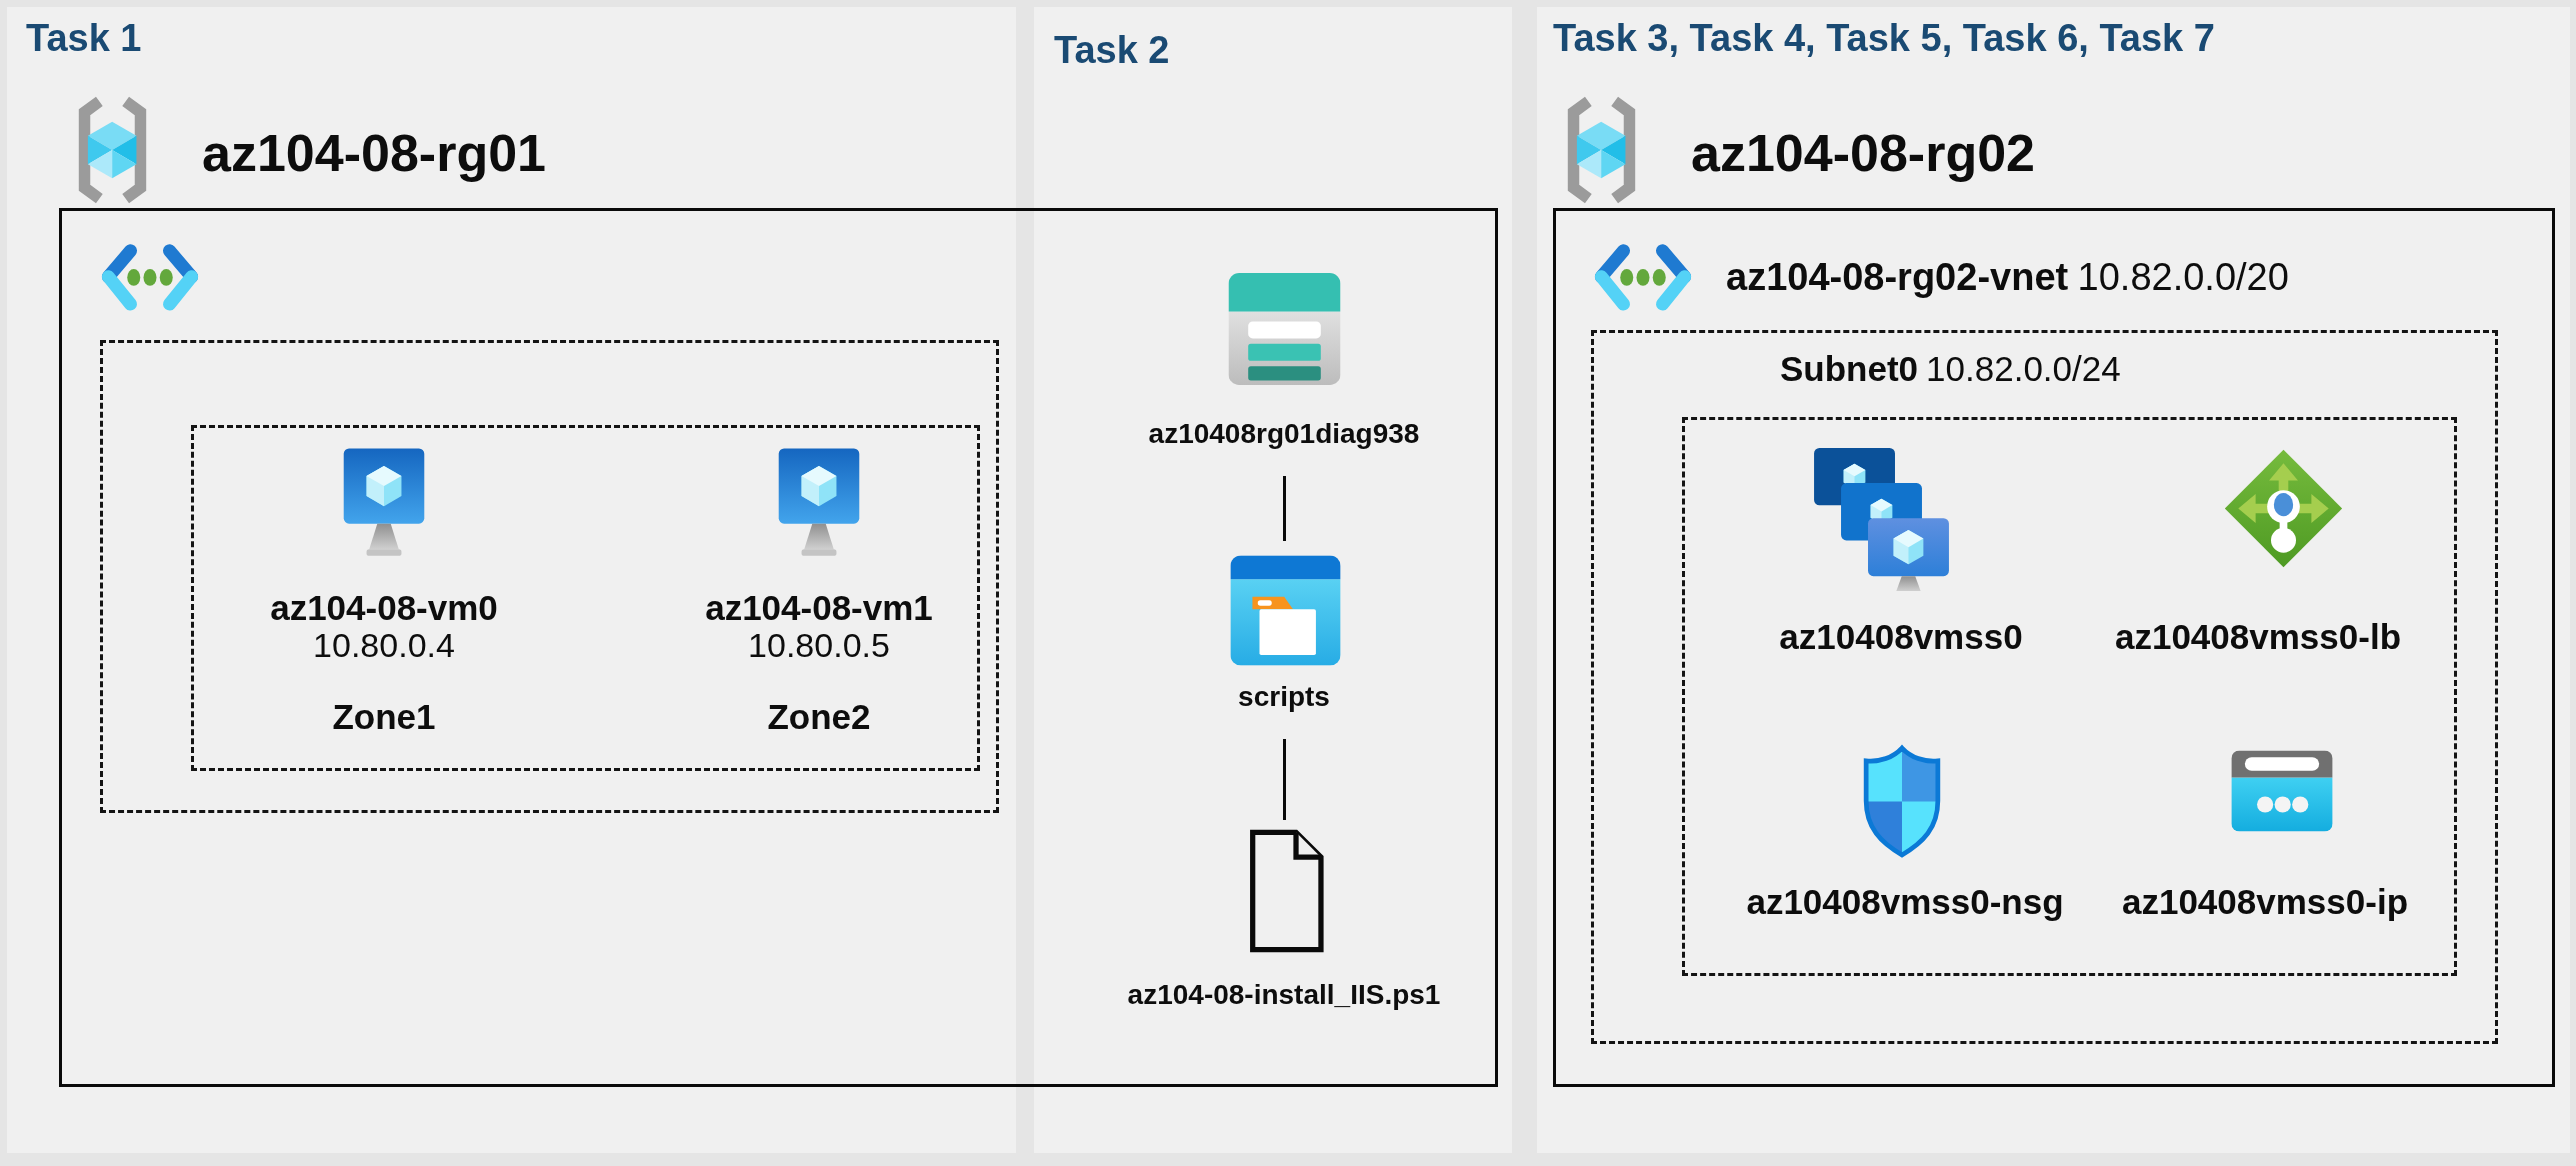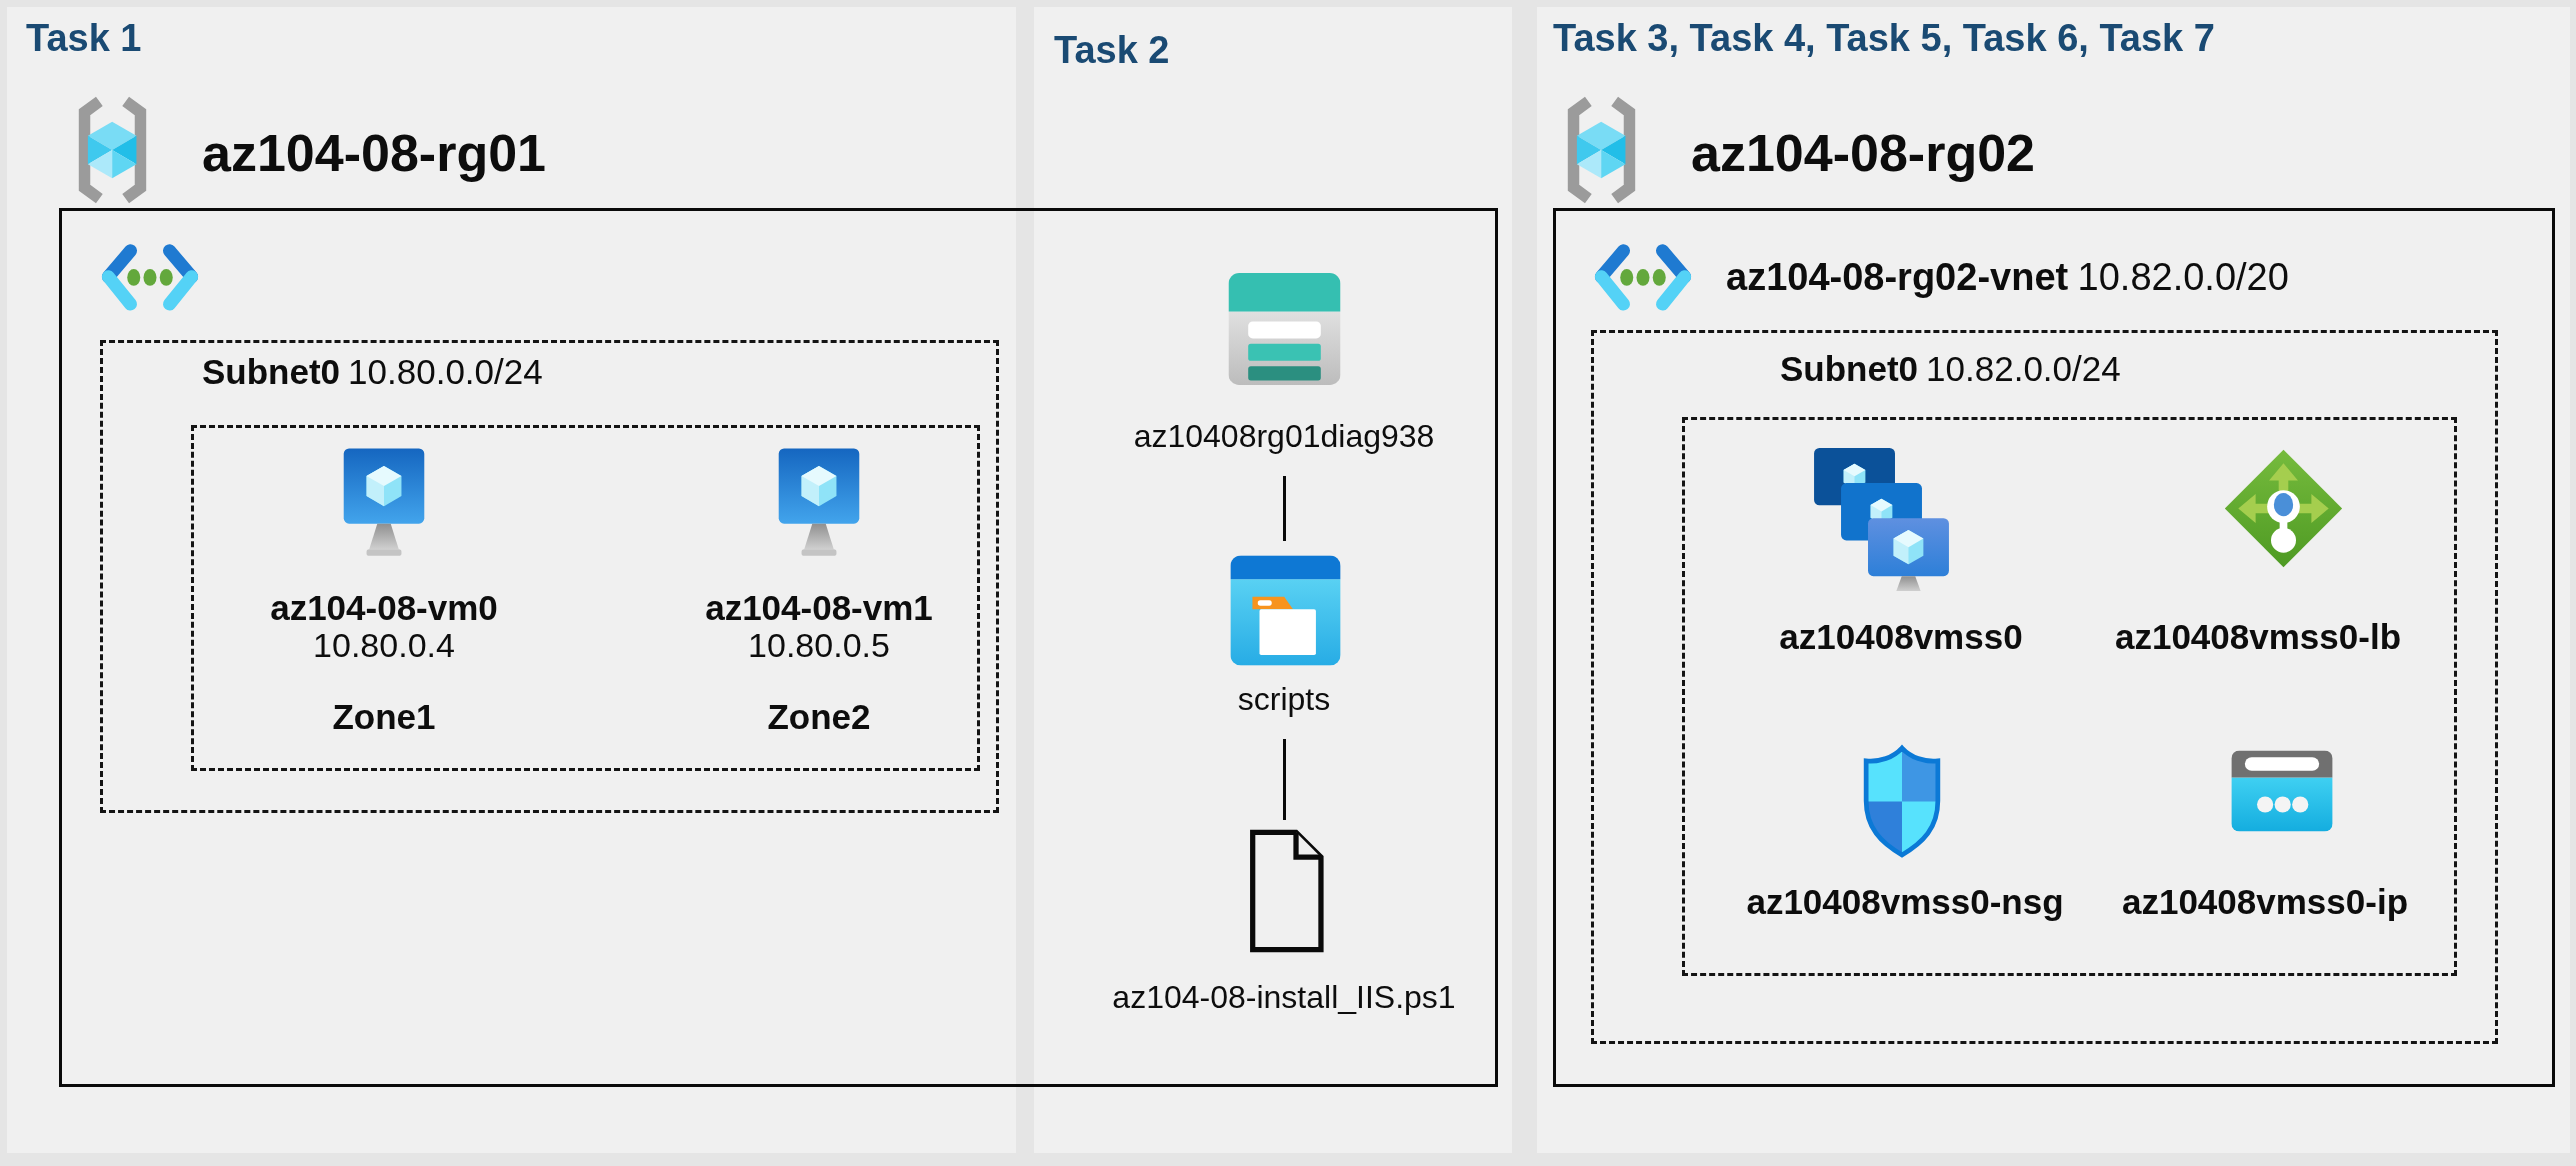--- a/index.html
+++ b/index.html
@@ -14,21 +14,21 @@
   .lbl{position:absolute;white-space:nowrap;line-height:1.15;}
   .bold{font-weight:700;}
   .center{transform:translateX(-50%);text-align:center;}
   .rg-label{font-size:52px;font-weight:700;}
   .vnet-label{font-size:38px;}
   .vnet-label .cidr{font-weight:400;margin-left:9.4px;}
   .subnet-label{font-size:35px;}
   .subnet-label .cidr{font-weight:400;margin-left:8px;}
   .res-label{font-size:35px;font-weight:700;}
   .ip-label{font-size:34px;font-weight:400;}
-  .t2-label{font-size:32px;font-weight:400;text-align:center;}
+  .t2-label{font-size:28px;font-weight:700;text-align:center;}
   .icon{position:absolute;}
   .conn{position:absolute;width:2.7px;background:#0a0a0a;}
 </style>
 </head>
 <body>
 
 <div class="canvas">
 
   <div class="panel" style="left:6.7px;top:6.7px;width:1009px;height:1146px;"></div>
   <div class="panel" style="left:1034px;top:6.7px;width:478px;height:1146px;"></div>
@@ -56,21 +56,20 @@
     <path d="M50 10 L16 50" stroke="#1f7ad1" stroke-width="20" stroke-linecap="round" fill="none"></path>
     <path d="M16 50 L50 92" stroke="#54d2f6" stroke-width="20" stroke-linecap="round" fill="none"></path>
     <path d="M110 10 L144 50" stroke="#1f7ad1" stroke-width="20" stroke-linecap="round" fill="none"></path>
     <path d="M144 50 L110 92" stroke="#54d2f6" stroke-width="20" stroke-linecap="round" fill="none"></path>
     <ellipse cx="55" cy="51" rx="10" ry="13" fill="#63a83c"></ellipse>
     <ellipse cx="80" cy="51" rx="10" ry="13" fill="#63a83c"></ellipse>
     <ellipse cx="105" cy="51" rx="10" ry="13" fill="#63a83c"></ellipse>
   </svg>
 
   <div class="dashed-box" style="left:100px;top:340px;width:893px;height:467px;"></div>
-  <div class="lbl subnet-label" style="left:202px;top:352px;"><span class="bold">Subnet0</span><span class="cidr">10.80.0.0/24</span></div>
 
   <div class="dashed-box" style="left:191px;top:425px;width:783px;height:340px;"></div>
 
   <svg class="icon" style="left:337px;top:447px;" width="94" height="113" viewBox="0 0 140 168">
     <defs>
         <linearGradient id="vmscr" x1="0" y1="0" x2="0" y2="1">
           <stop offset="0" stop-color="#1566c0"></stop>
           <stop offset="1" stop-color="#42a4ec"></stop>
         </linearGradient>
     <linearGradient id="vmstand" x1="0" y1="0" x2="0" y2="1">

